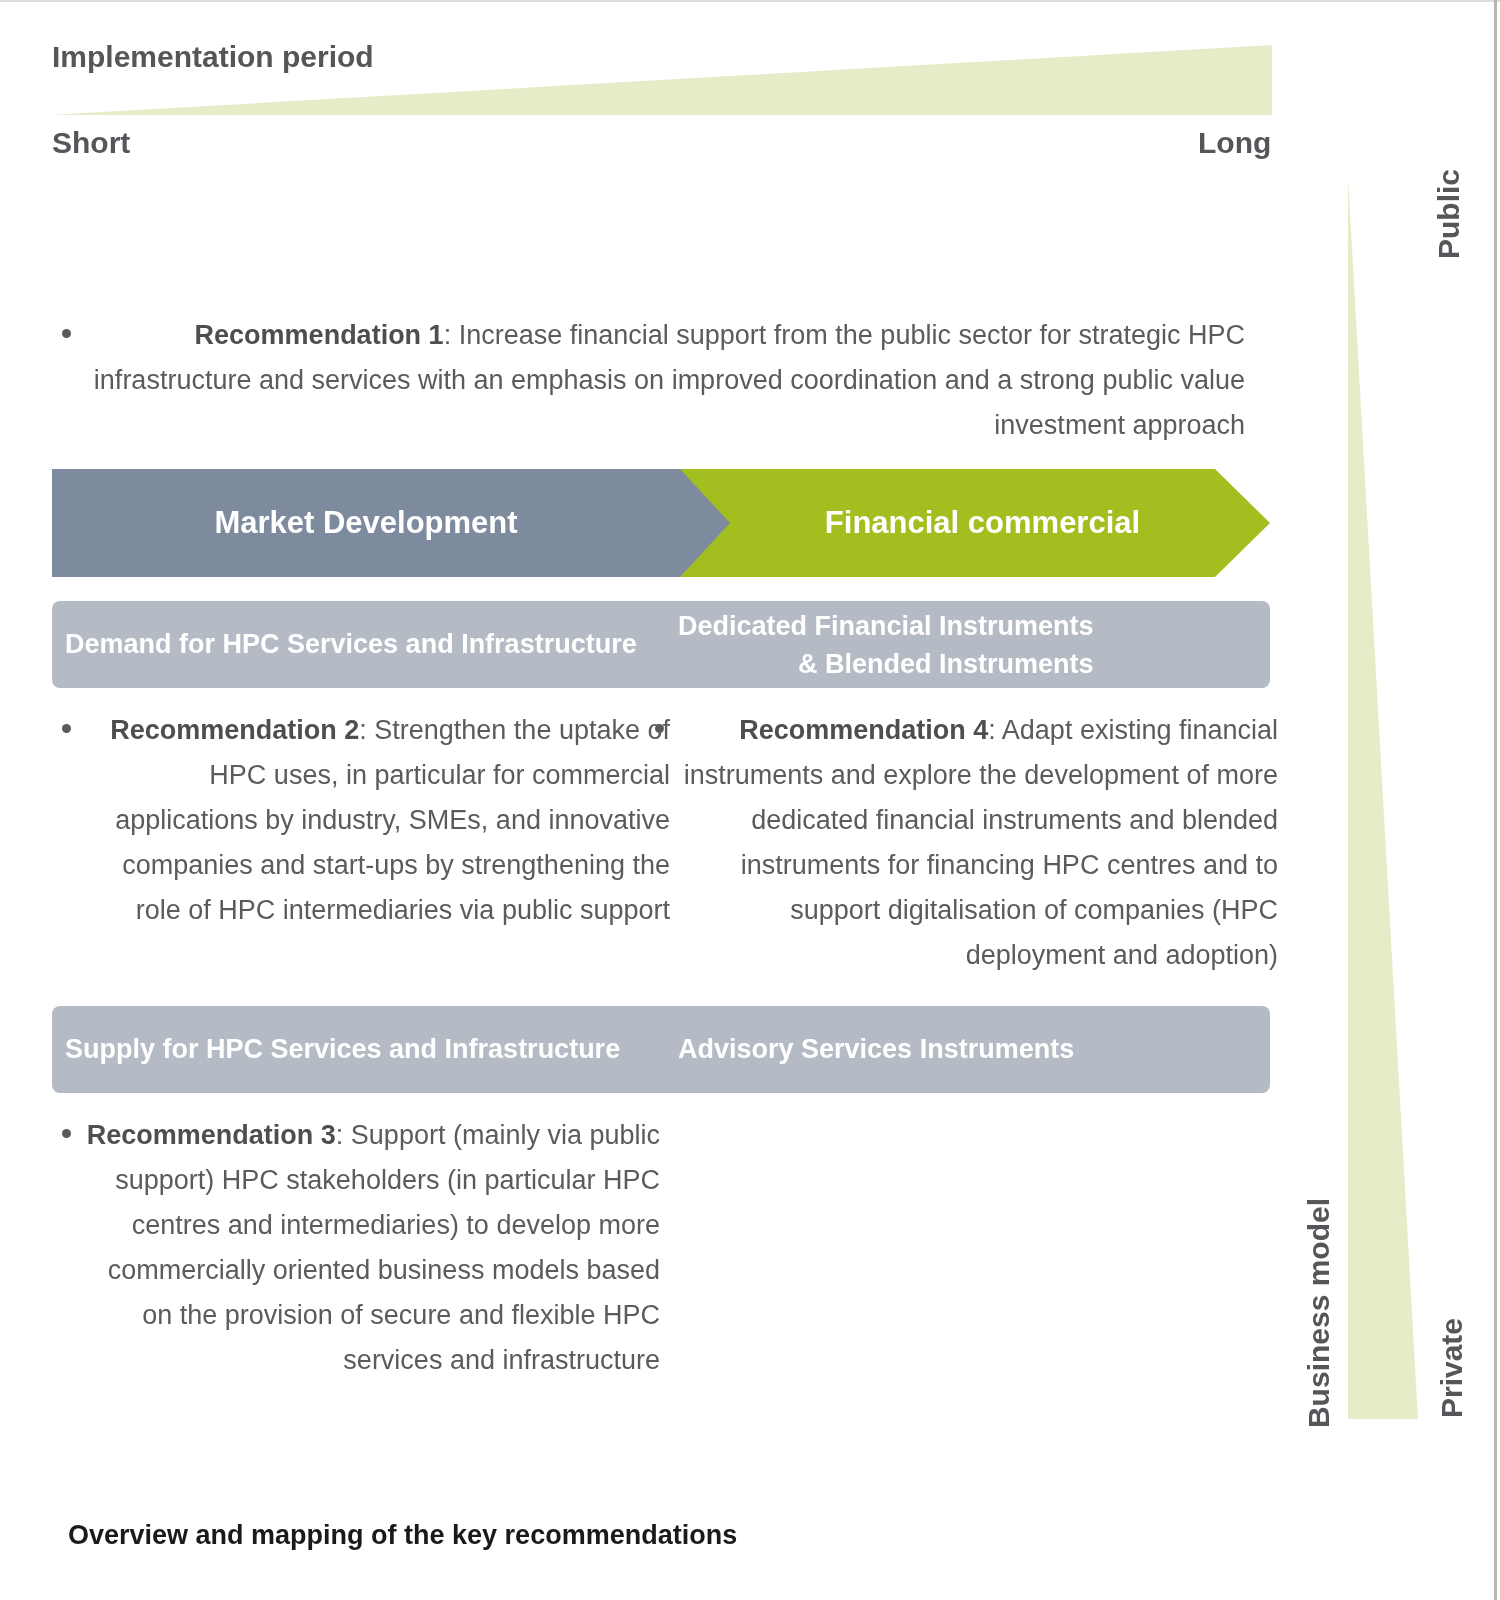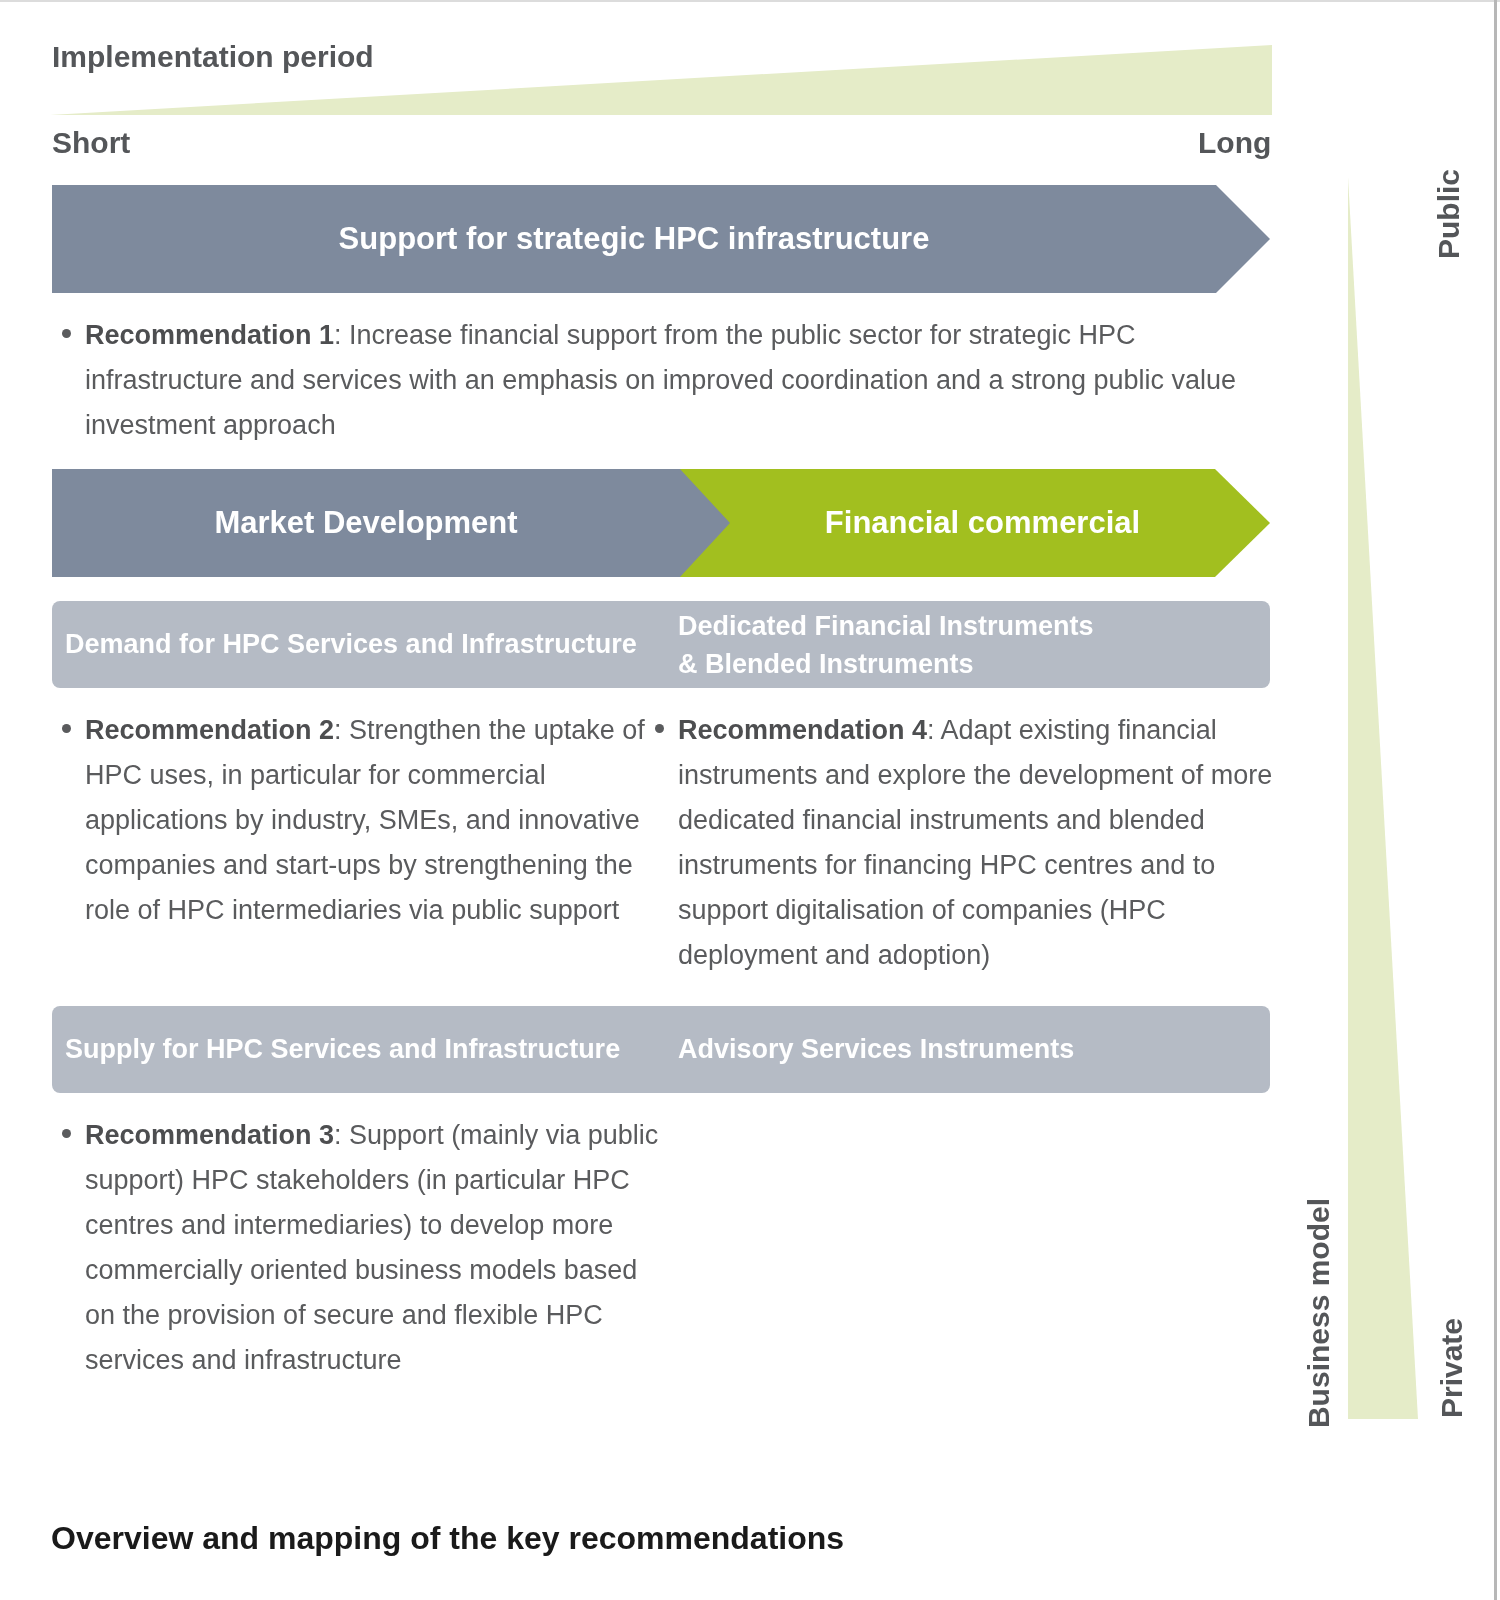--- a/index.html
+++ b/index.html
@@ -5,21 +5,21 @@
   html, body { margin: 0; padding: 0; background: #ffffff; }
   #canvas {
     position: relative;
     width: 1500px;
     height: 1600px;
     background: #ffffff;
     overflow: hidden;
     font-family: "Liberation Sans", "DejaVu Sans", sans-serif;
     color: #58595b;
   }
-  .abs { position: absolute; }
+  .abs { position: absolute; text-align: right; }
 
   
   .top-edge   { left: 0; top: 0; width: 1500px; height: 2px; background: #dcdcdc; }
   .right-edge { left: 1494px; top: 0; width: 3px; height: 1600px; background: #b7b7b7; }
 
   
   .wedge-top {
     left: 50px; top: 45px; width: 1222px; height: 70px;
     background: #e5ecc8;
     clip-path: polygon(0 100%, 100% 0, 100% 100%);
@@ -101,40 +101,37 @@
     background: #5a5b5d;
   }
   .rec .lead { font-weight: bold; color: #4d4e50; }
   .rec-1 { left: 52px;  top: 305px;  width: 1160px; }
   .rec-2 { left: 52px;  top: 700px;  width: 585px; }
   .rec-4 { left: 645px; top: 700px;  width: 600px; }
   .rec-3 { left: 52px;  top: 1105px; width: 575px; }
   .rec-5 { left: 645px; top: 1105px; width: 600px; }
 
   .caption {
-    left: 51px; top: 1520px;
-    font-weight: bold; font-size: 32px; color: #1a1a1a; white-space: nowrap;
+    left: 68px; top: 1520px;
+    font-weight: bold; font-size: 27px; color: #1a1a1a; white-space: nowrap;
   }
 </style>
 </head>
 <body>
 
 <div id="canvas">
 
   <div class="abs top-edge"></div>
   <div class="abs right-edge"></div>
 
   <div class="abs label-bold impl-label">Implementation period</div>
   <div class="abs wedge-top"></div>
   <div class="abs label-bold short-label">Short</div>
   <div class="abs label-bold long-label">Long</div>
 
-  <div class="abs arrow arrow-strategic">
-    <span>Support for strategic HPC infrastructure</span>
-  </div>
 
   <div class="abs rec rec-1">
     <span class="dot"></span>
     <span class="lead">Recommendation 1</span><span>: Increase financial support from the public sector for strategic HPC infrastructure and services with an emphasis on improved coordination and a strong public value investment approach</span>
   </div>
 
   <div class="abs arrow arrow-financial">
     <span>Financial commercial</span>
   </div>
   <div class="abs arrow arrow-market">

